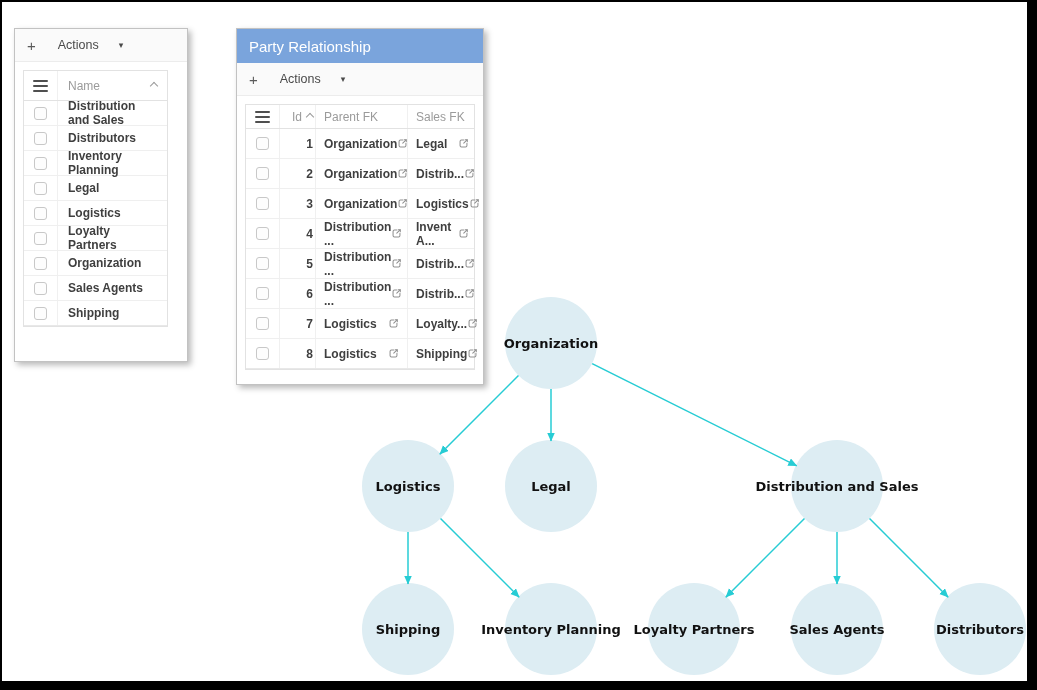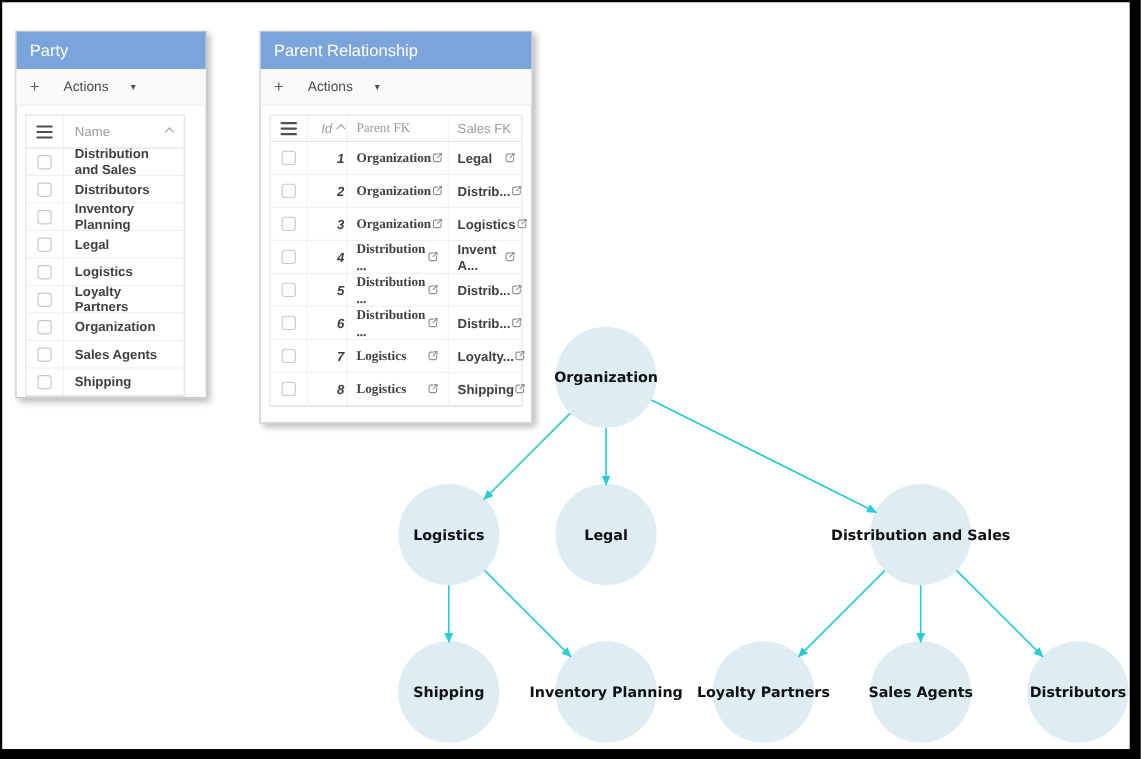--- a/index.html
+++ b/index.html
@@ -46,41 +46,38 @@
   .cell-text{color:#3f3f3f;font-weight:600;}
   
   .party-table{width:145px;}
   .party-table .thead{height:30px;}
   .party-table .row{height:25px;}
   .party-table .col-name{flex:1;display:flex;align-items:center;justify-content:space-between;padding:0 10px;height:100%;}
   
   .rel-table{width:230px;}
   .rel-table .thead{height:24px;}
   .rel-table .row{height:30px;}
-  .col-id{width:36px;flex:none;justify-content:flex-end;padding-right:2px;gap:5px;font-style:italic;}
-  .col-parent{width:92px;flex:none;justify-content:space-between;padding:0 8px;font-family:Liberation Serif, serif;}
+  .col-id{width:36px;flex:none;justify-content:flex-end;padding-right:2px;gap:5px;}
+  .col-parent{width:92px;flex:none;justify-content:space-between;padding:0 8px;}
   .col-child{width:67px;flex:none;justify-content:space-between;padding:0 6px 0 8px;}
   .link-icon{width:11px;height:11px;flex:none;cursor:pointer;}
   
   #diagram{position:absolute;left:0;top:0;pointer-events:none;}
   #diagram .node circle{fill:var(--node-fill);}
   #diagram .node text{font-family:"DejaVu Sans","Liberation Sans",sans-serif;
     font-size:13px;font-weight:bold;fill:#111;text-anchor:middle;}
   #diagram line{stroke:var(--edge-color);stroke-width:1.5;}
   #arrowhead path{fill:var(--edge-color);}
 </style>
 </head>
 <body>
 
 <div class="canvas">
 
   <section class="widget" style="left:12px;top:26px;width:174px;height:334px;">
-    <header class="widget-header">
-      <span>Party</span>
-    </header>
     <div class="toolbar">
       <button class="plus-btn">+</button>
       <button class="actions-btn">
         <span>Actions</span>
         <span class="caret-down">▾</span>
       </button>
     </div>
     <div class="table party-table">
       <div class="thead">
         <span class="cell col-check col-sep">
@@ -167,21 +164,21 @@
             <span class="cell col-name">
               <span class="cell-text">Shipping</span>
             </span>
           </div>
         </div>
     </div>
   </section>
 
   <section class="widget" style="left:234px;top:26px;width:248px;height:357px;">
     <header class="widget-header">
-      <span>Parent Relationship</span>
+      <span>Party Relationship</span>
     </header>
     <div class="toolbar">
       <button class="plus-btn">+</button>
       <button class="actions-btn">
         <span>Actions</span>
         <span class="caret-down">▾</span>
       </button>
     </div>
     <div class="table rel-table">
       <div class="thead">

